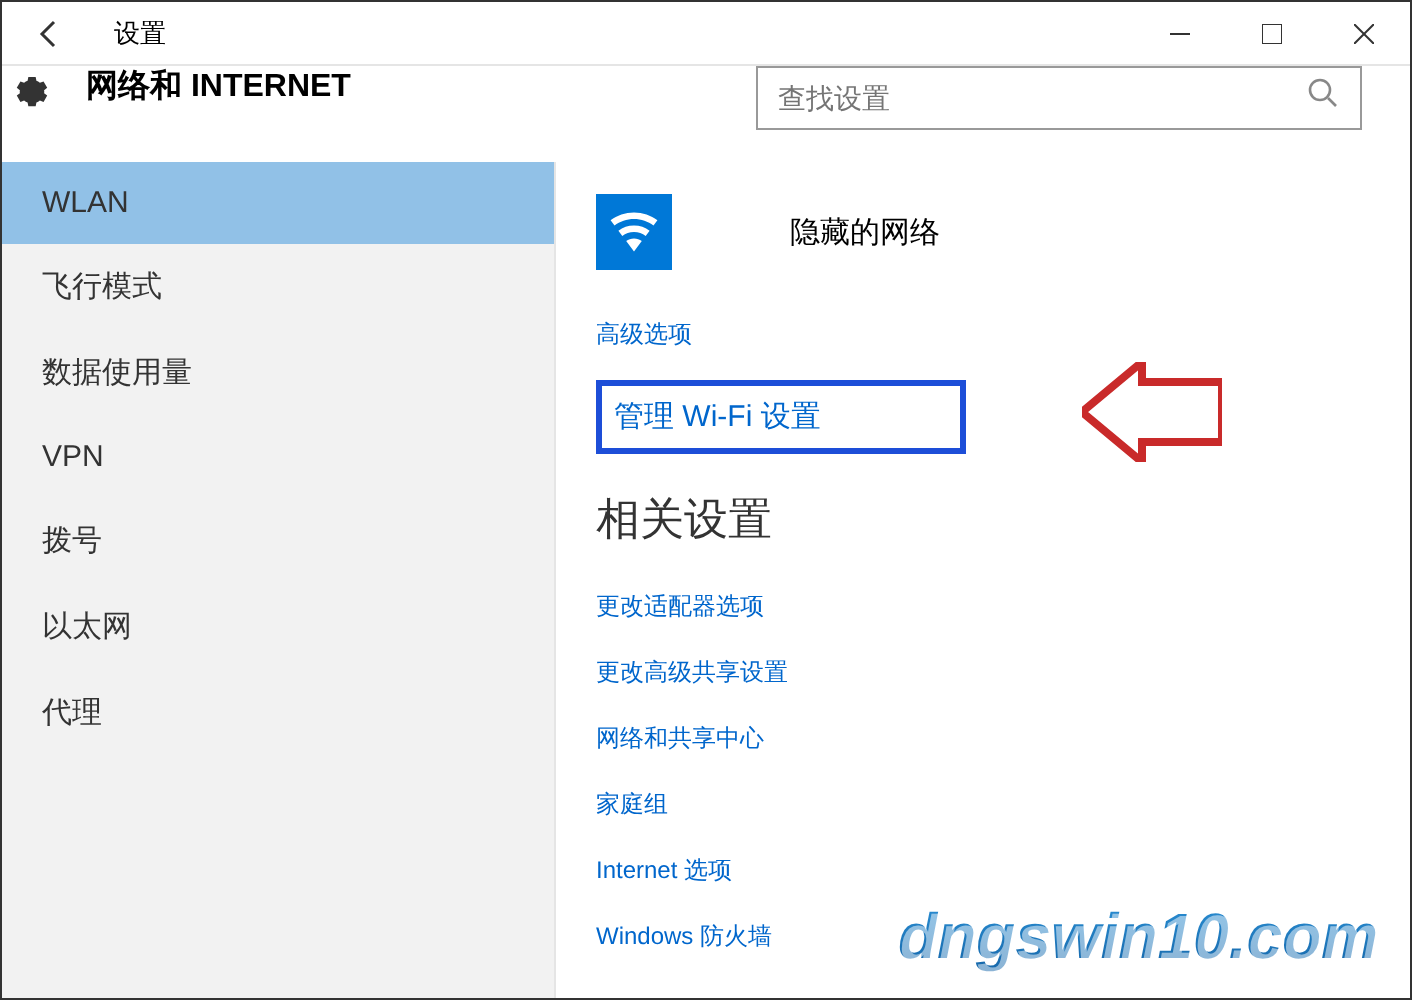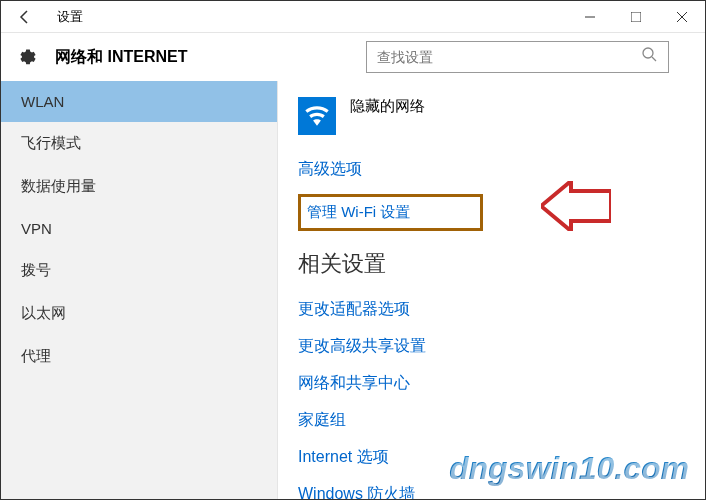--- a/index.html
+++ b/index.html
@@ -4,39 +4,39 @@
   <style>
     * { margin: 0; padding: 0; box-sizing: border-box; font-family: "Microsoft YaHei", "Segoe UI", sans-serif; }
     body { width: 706px; height: 500px; background: #fff; border: 1px solid #333; position: relative; overflow: hidden; }
     
     .titlebar { height: 32px; display: flex; align-items: center; border-bottom: 1px solid #e5e5e5; }
     .back-btn { width: 48px; height: 32px; display: flex; align-items: center; justify-content: center; cursor: pointer; }
     .title-text { font-size: 13px; margin-left: 8px; flex: 1; }
     .win-controls { display: flex; }
     .win-btn { width: 46px; height: 32px; display: flex; align-items: center; justify-content: center; cursor: pointer; }
     
-    .header { height: 48px; display: flex; align-items: center; padding: 0 16px; }
+    .header { height: 48px; display: flex; padding: 0 4px; }
     .gear-icon { margin-right: 16px; }
     .header-title { font-size: 16px; font-weight: 600; flex: 1; }
     .search-box { width: 303px; height: 32px; border: 1px solid #999; display: flex; align-items: center; padding: 0 10px; margin-right: 20px; }
     .search-box input { border: none; outline: none; flex: 1; font-size: 14px; color: #666; background: transparent; }
     .search-icon { color: #666; }
     
     .content { display: flex; height: calc(100% - 80px); }
     .sidebar { width: 277px; background: #f2f2f2; border-right: 1px solid #e5e5e5; overflow-y: auto; }
     .sidebar-item { padding: 12px 20px; font-size: 15px; cursor: pointer; color: #333; }
     .sidebar-item.active { background: #91c1e7; }
     
     .main { flex: 1; padding: 0 20px; overflow-y: auto; position: relative; }
-    .net-row { display: flex; align-items: flex-start; margin: 16px 0; }
+    .net-row { display: flex; align-items: center; margin: 16px 0; gap: 45px; }
     .net-icon { width: 38px; height: 38px; background: #0078d7; margin-right: 14px; display: flex; align-items: center; justify-content: center; }
     .net-label { font-size: 15px; }
     
-    .link { color: #0066cc; font-size: 16px; padding: 8px 0; cursor: pointer; display: block; }
-    .highlighted-link { display: inline-block; padding: 6px 70px 6px 6px; border: 3px solid #a16207; color: #0066cc; font-size: 15px; cursor: pointer; margin: 6px 0; }
+    .link { color: #0066cc; font-size: 12px; padding: 8px 0; cursor: pointer; display: block; }
+    .highlighted-link { display: inline-block; padding: 6px 70px 6px 6px; border: 3px solid #1d4ed8; color: #0066cc; font-size: 15px; cursor: pointer; margin: 6px 0; }
     
     .section-title { font-size: 22px; font-weight: 400; margin: 12px 0 12px 0; color: #333; }
     
     .arrow-annotation { position: absolute; top: 180px; left: 540px; }
     
     .watermark { position: absolute; bottom: 12px; right: 16px; font-style: italic; font-size: 32px; font-weight: bold; background: linear-gradient(180deg, #2a8fd4, #1565a8); -webkit-background-clip: text; background-clip: text; color: transparent; text-shadow: 1px 1px 0 rgba(255,255,255,0.5); }
   </style>
 </head>
 <body>
 

